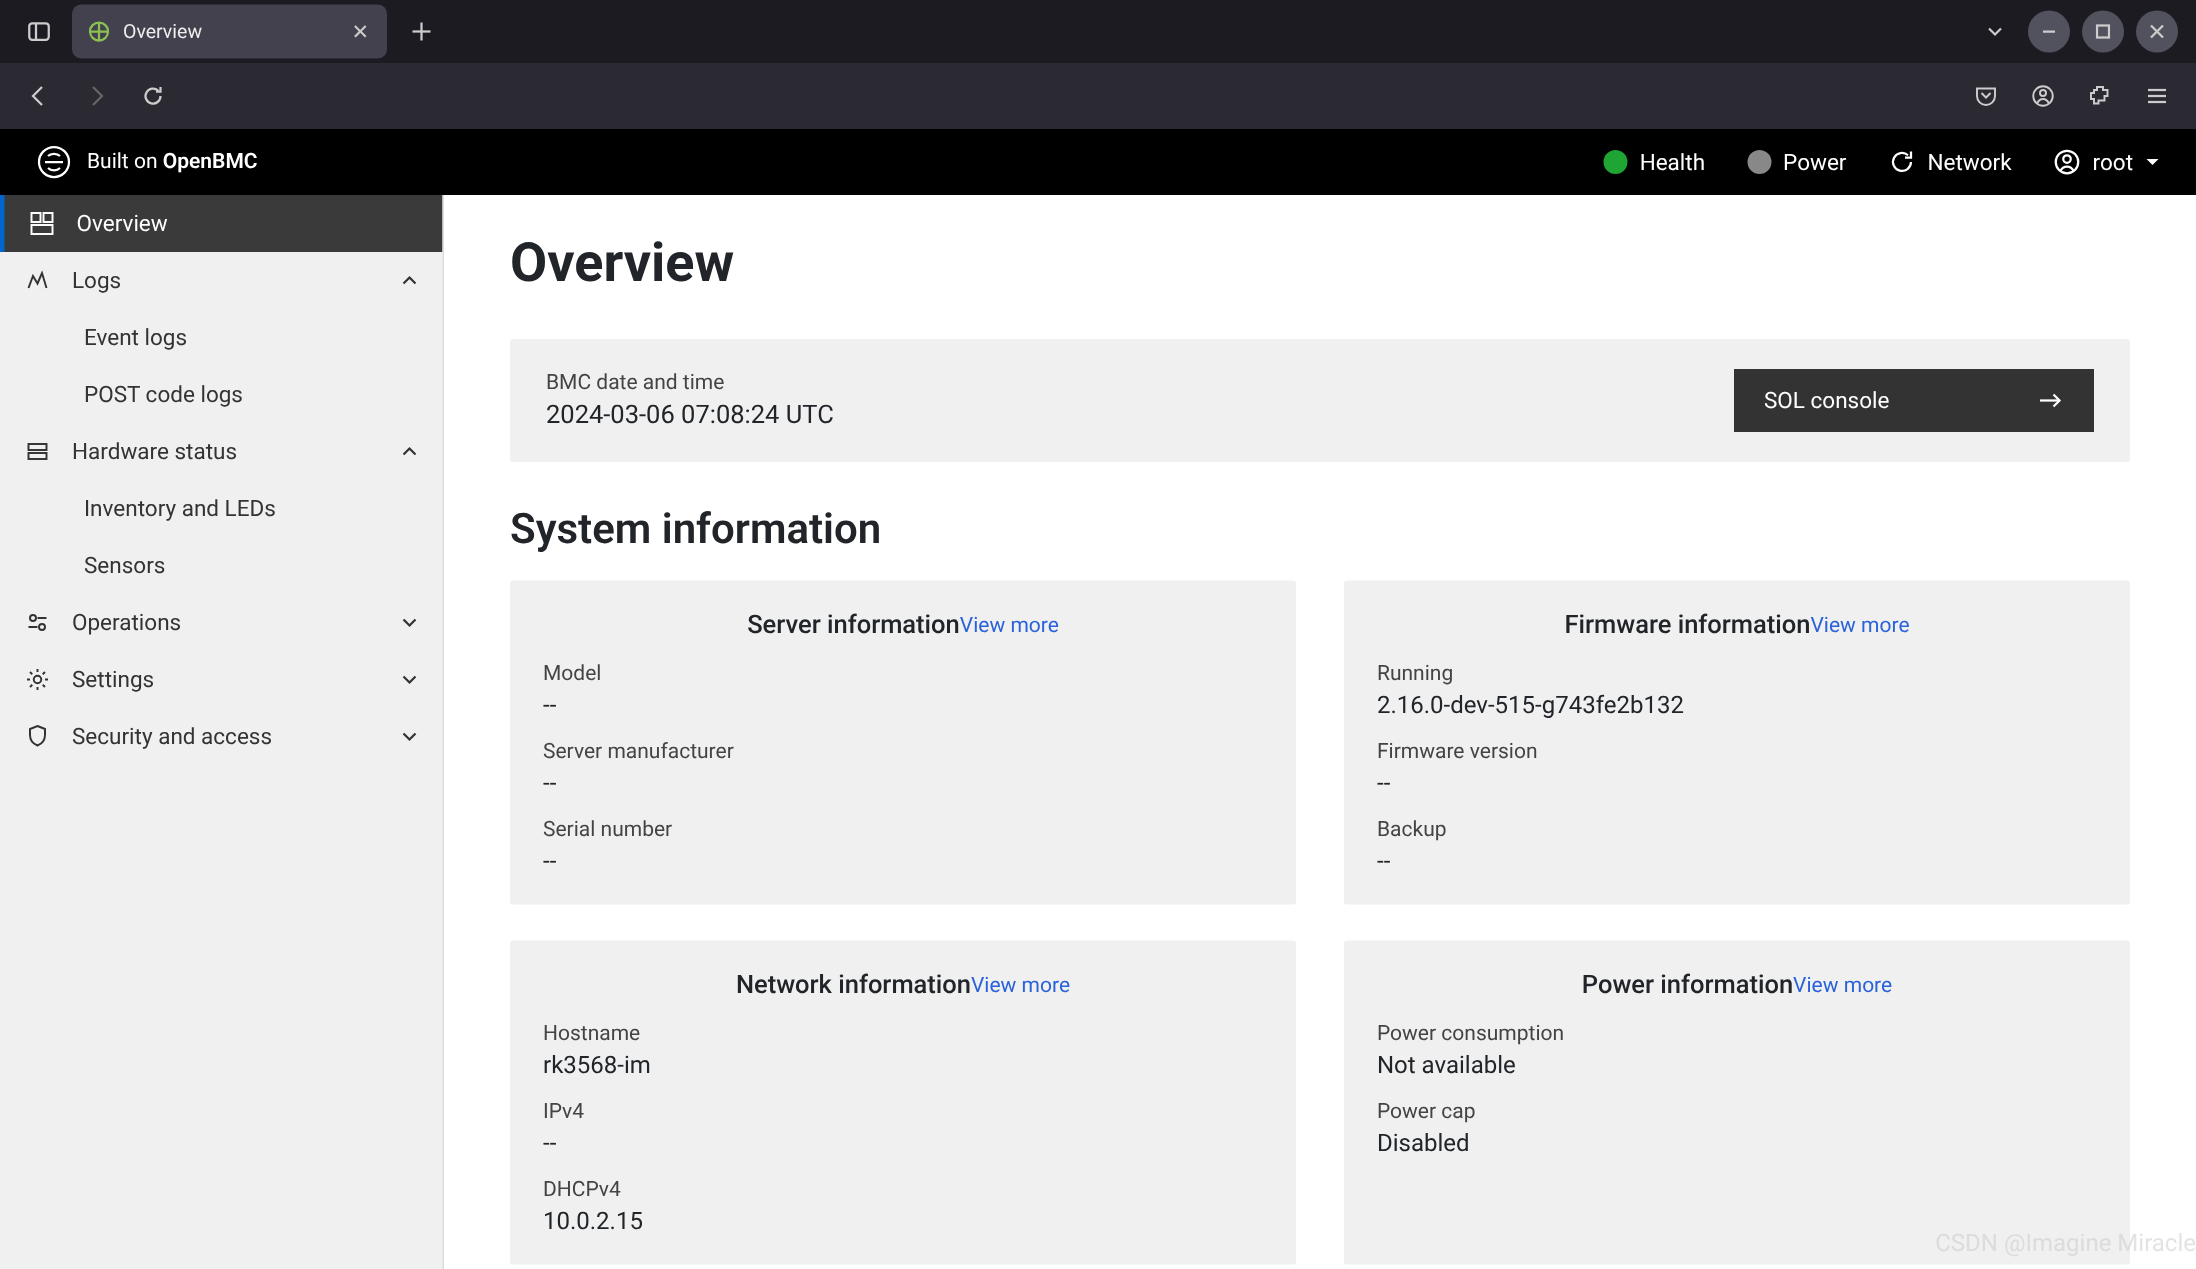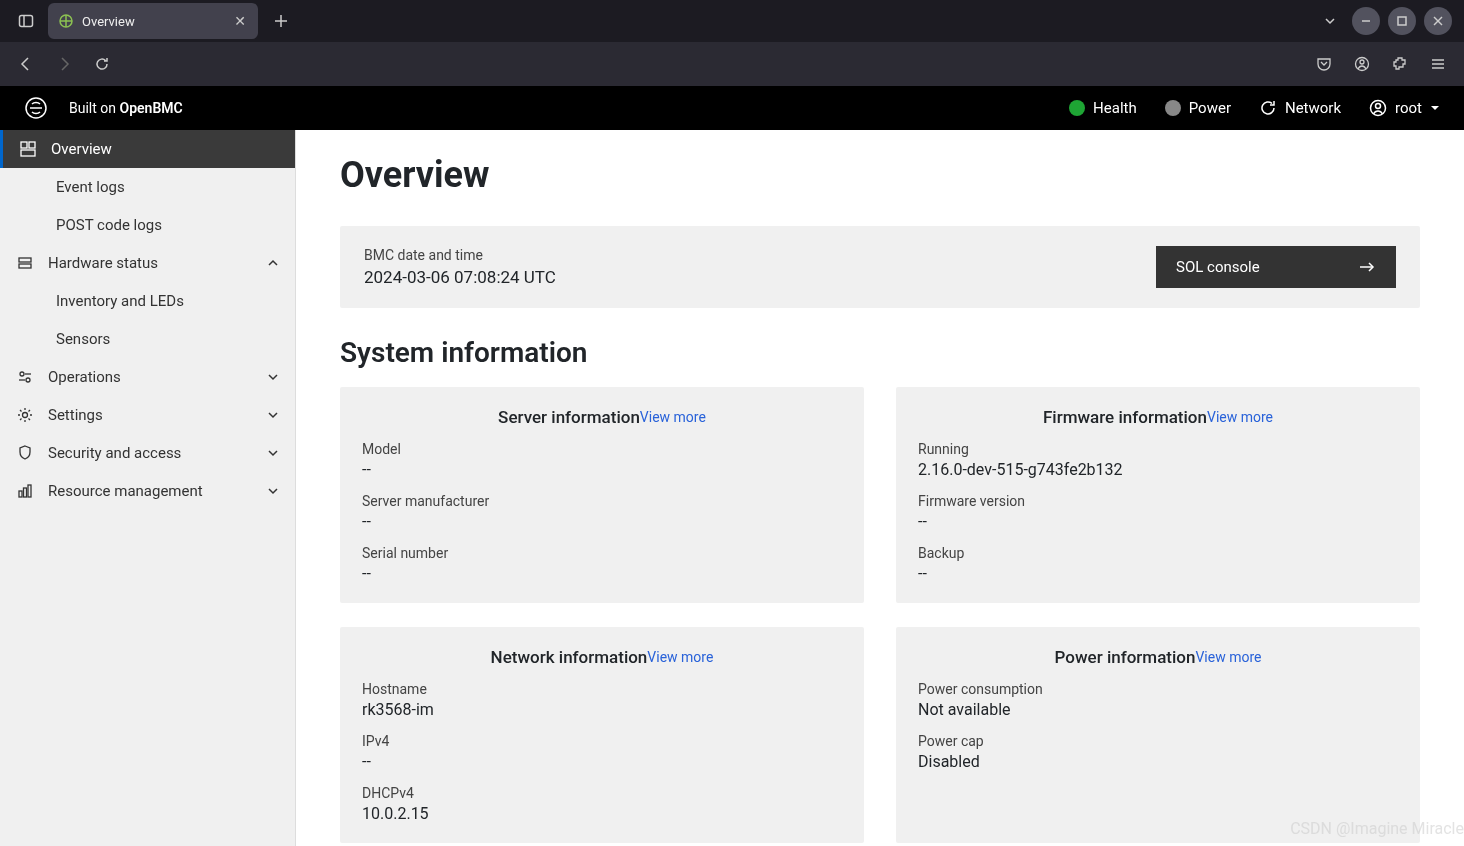--- a/index.html
+++ b/index.html
@@ -14,21 +14,21 @@
 .new-tab{color:#ccc;padding:4px;margin-left:4px}
 .titlebar-right{margin-left:auto;display:flex;align-items:center;gap:8px}
 .win-btn{width:28px;height:28px;border-radius:50%;background:#52525e;display:flex;align-items:center;justify-content:center;color:#ccc}
 .toolbar{height:44px;background:#2b2a33;display:flex;align-items:center;padding:0 10px;gap:6px}
 .tb-btn{width:32px;height:32px;display:flex;align-items:center;justify-content:center;color:#ccc;border-radius:4px}
 .tb-btn.disabled{color:#666}
 .urlbar{flex:1;max-width:960px;height:32px;background:#1c1b22;border-radius:6px;display:flex;align-items:center;padding:0 10px;gap:10px;font-size:14px;color:#999;margin:0 12px}
 .urlbar .host{color:#fff}
 .toolbar-right{margin-left:auto;display:flex;gap:6px}
 .app-header{height:44px;background:#000;display:flex;align-items:center;padding:0 24px;color:#fff}
-.brand{display:flex;align-items:center;gap:21px;font-size:14px}
+.brand{display:flex;align-items:center;gap:10px;font-size:14px}
 .brand-logo{width:24px;height:24px}
 .brand strong{font-weight:600}
 .header-right{margin-left:auto;display:flex;align-items:center;gap:28px;font-size:15px}
 .header-item{display:flex;align-items:center;gap:8px}
 .status-dot{width:16px;height:16px;border-radius:50%}
 .green{background:#1ea534}
 .gray-dot{background:#888}
 .main{display:flex;height:716px}
 .sidebar{width:296px;background:#f0f0f0;border-right:1px solid #ddd;overflow-y:auto}
 .nav-item{display:flex;align-items:center;padding:10px 16px;color:#333;font-size:15px;gap:14px;cursor:pointer}
@@ -198,20 +198,33 @@
     <div class="nav-item active">
       <span class="nav-icon">
           <svg width="16" height="16" viewBox="0 0 16 16" fill="none" stroke="currentColor" stroke-width="1.3">
             <rect x="1" y="1" width="6" height="6"></rect>
             <rect x="9" y="1" width="6" height="6"></rect>
             <rect x="1" y="9" width="14" height="6"></rect>
           </svg>
         </span>
       <span>Overview</span>
     </div>
+    <div class="nav-item">
+      <span class="nav-icon">
+          <svg width="16" height="16" viewBox="0 0 16 16" fill="none" stroke="currentColor" stroke-width="1.3">
+            <path d="M2 13l3-8 3 5 3-7 3 10"></path>
+          </svg>
+        </span>
+      <span>Logs</span>
+      <span class="nav-chevron">
+          <svg width="12" height="12" viewBox="0 0 12 12" fill="none" stroke="currentColor" stroke-width="1.5">
+            <path d="M2 8l4-4 4 4"></path>
+          </svg>
+        </span>
+    </div>
     <div class="nav-sub">Event logs</div>
     <div class="nav-sub">POST code logs</div>
     <div class="nav-item">
       <span class="nav-icon">
           <svg width="16" height="16" viewBox="0 0 16 16" fill="none" stroke="currentColor" stroke-width="1.3">
             <rect x="2" y="3" width="12" height="4"></rect>
             <rect x="2" y="9" width="12" height="4"></rect>
           </svg>
         </span>
       <span>Hardware status</span>
@@ -253,35 +266,20 @@
           </svg>
         </span>
     </div>
     <div class="nav-item">
       <span class="nav-icon">
           <svg width="16" height="16" viewBox="0 0 16 16" fill="none" stroke="currentColor" stroke-width="1.3">
             <path d="M8 1l5 2v4c0 4-2.5 6-5 7-2.5-1-5-3-5-7V3l5-2z"></path>
           </svg>
         </span>
       <span>Security and access</span>
-      <span class="nav-chevron">
-          <svg width="12" height="12" viewBox="0 0 12 12" fill="none" stroke="currentColor" stroke-width="1.5">
-            <path d="M2 4l4 4 4-4"></path>
-          </svg>
-        </span>
-    </div>
-    <div class="nav-item">
-      <span class="nav-icon">
-          <svg width="16" height="16" viewBox="0 0 16 16" fill="none" stroke="currentColor" stroke-width="1.3">
-            <rect x="2" y="8" width="3" height="6"></rect>
-            <rect x="6.5" y="5" width="3" height="9"></rect>
-            <rect x="11" y="2" width="3" height="12"></rect>
-          </svg>
-        </span>
-      <span>Resource management</span>
       <span class="nav-chevron">
           <svg width="12" height="12" viewBox="0 0 12 12" fill="none" stroke="currentColor" stroke-width="1.5">
             <path d="M2 4l4 4 4-4"></path>
           </svg>
         </span>
     </div>
   </div>
 
   <div class="content">
     <h1>Overview</h1>

